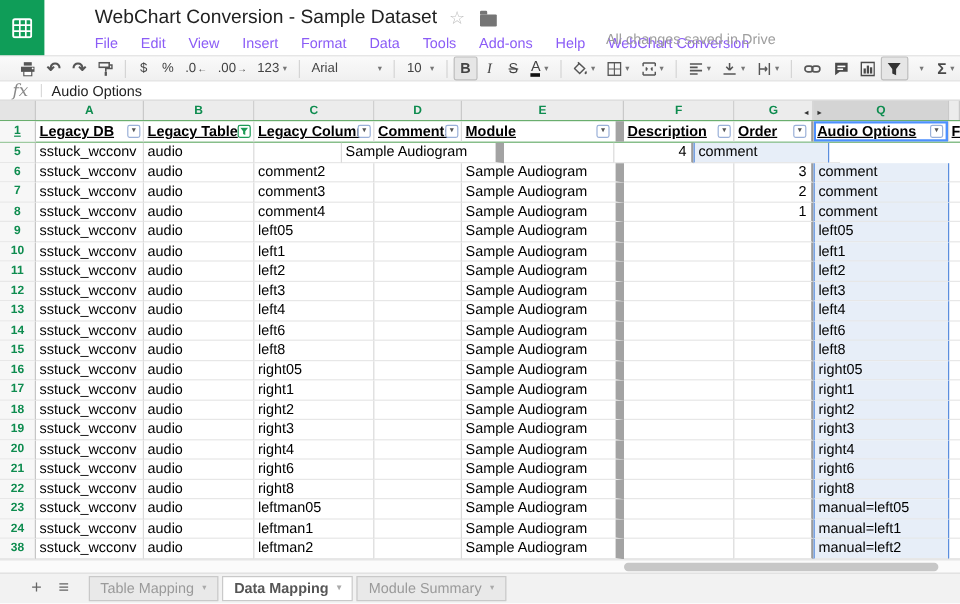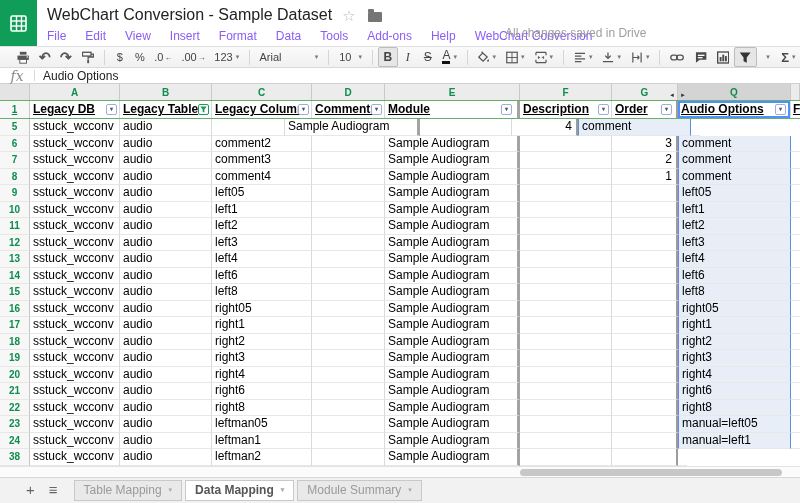--- a/index.html
+++ b/index.html
@@ -1,20 +1,20 @@
 <!DOCTYPE html>
 <html><head>
 <meta charset="utf-8">
 <style>
   * { margin:0; padding:0; box-sizing:border-box; }
   html,body { width:800px; height:503px; overflow:hidden; background:#fff;
     font-family:"Liberation Sans", sans-serif; }
 
   
-  .topbar { height:46px; display:flex; background:#fff; }
+  .topbar { height:46px; display:flex; background:#fff;gap:32px; }
   .logo { width:37px; height:46px; background:#0f9d58; display:flex; align-items:center; justify-content:center; flex:none; }
   .topbar-right { flex:1; padding-left:10px; }
   .title-row { height:26px; display:flex; align-items:flex-end; }
   .doc-title { font-size:16px; color:#222; line-height:22px; }
   .star { color:#bdbdbd; font-size:15px; margin-left:10px; line-height:20px; cursor:pointer; }
   .folder { width:14px; height:10px; background:#757575; border-radius:1px; margin:0 0 4px 12px; position:relative; }
   .folder::before { content:""; position:absolute; top:-3px; left:0; width:6px; height:3px; background:#757575; border-radius:1px 1px 0 0; }
   .menu-row { height:20px; display:flex; align-items:center; }
   .menu-item { font-size:12px; color:#8b5cf6; margin-right:19px; cursor:pointer; }
   .save-status { font-size:12px; color:#9e9e9e; margin-left:20px;text-align:right; }
@@ -41,21 +41,21 @@
   .fx { width:34px; text-align:center; font-family:"DejaVu Serif",serif; font-style:italic; font-size:14px; color:#888; flex:none; }
   .fxsep { width:1px; height:11px; background:#d9d9d9; }
   .fxval { font-size:12px; color:#222; padding-left:8px; flex:1; }
 
   
   .grid { position:relative; }
   .hdr-row, .grid-row, .header-row { display:flex; }
   .cell { border-right:1px solid #dadada; border-bottom:1px solid #e7e7e7; padding-left:3px;
     font-size:12px; color:#000; white-space:nowrap; overflow:hidden; line-height:15px; display:flex; align-items:center; }
   .w-rn{width:30px;flex:none} .w-a{width:90px;flex:none} .w-b{width:92px;flex:none} .w-c{width:100px;flex:none}
-  .w-d{width:73px;flex:none} .w-e{width:135px;flex:none;border-right:3px solid #a3a3a3}
+  .w-d{width:73px;flex:none} .w-e{width:135px;flex:none;border-right:7px solid #a3a3a3}
   .w-f{width:92px;flex:none} .w-g{width:66px;flex:none;border-right:2px solid #9c9c9c}
   .w-q{width:113px;flex:none} .w-x{width:9px;flex:none;border-right:none;padding-left:2px}
 
   .hdr-row { height:16px; background:#ececec; }
   .hdr-row .cell { justify-content:center; padding:0; font-size:10px; font-weight:bold; color:#0e8c4f;
     border-right:1px solid #c9c9c9; border-bottom:none; background:#ececec; position:relative; }
   .hdr-row .corner { background:#e4e4e4; }
   .hdr-row .selected { background:#d4d4d4; }
   .hidden-arrow { position:absolute; font-size:6px; color:#333; top:4px; }
   .ha-left { right:2px; } .ha-right { left:2px; }
@@ -597,20 +597,21 @@
 
       <div class="grid-row">
         <div class="cell w-rn rownum">38</div>
         <div class="cell w-a">sstuck_wcconv</div>
         <div class="cell w-b">audio</div>
         <div class="cell w-c">leftman2</div>
         <div class="cell w-d"></div>
         <div class="cell w-e">Sample Audiogram</div>
         <div class="cell w-f"></div>
         <div class="cell w-g num"></div>
+        <div class="cell w-q colq">manual=left2</div>
         <div class="cell w-x"></div>
       </div>
     </div>
 </div>
 
 <div class="hscroll">
   <div class="hthumb"></div>
 </div>
 
 <div class="sheetbar">

